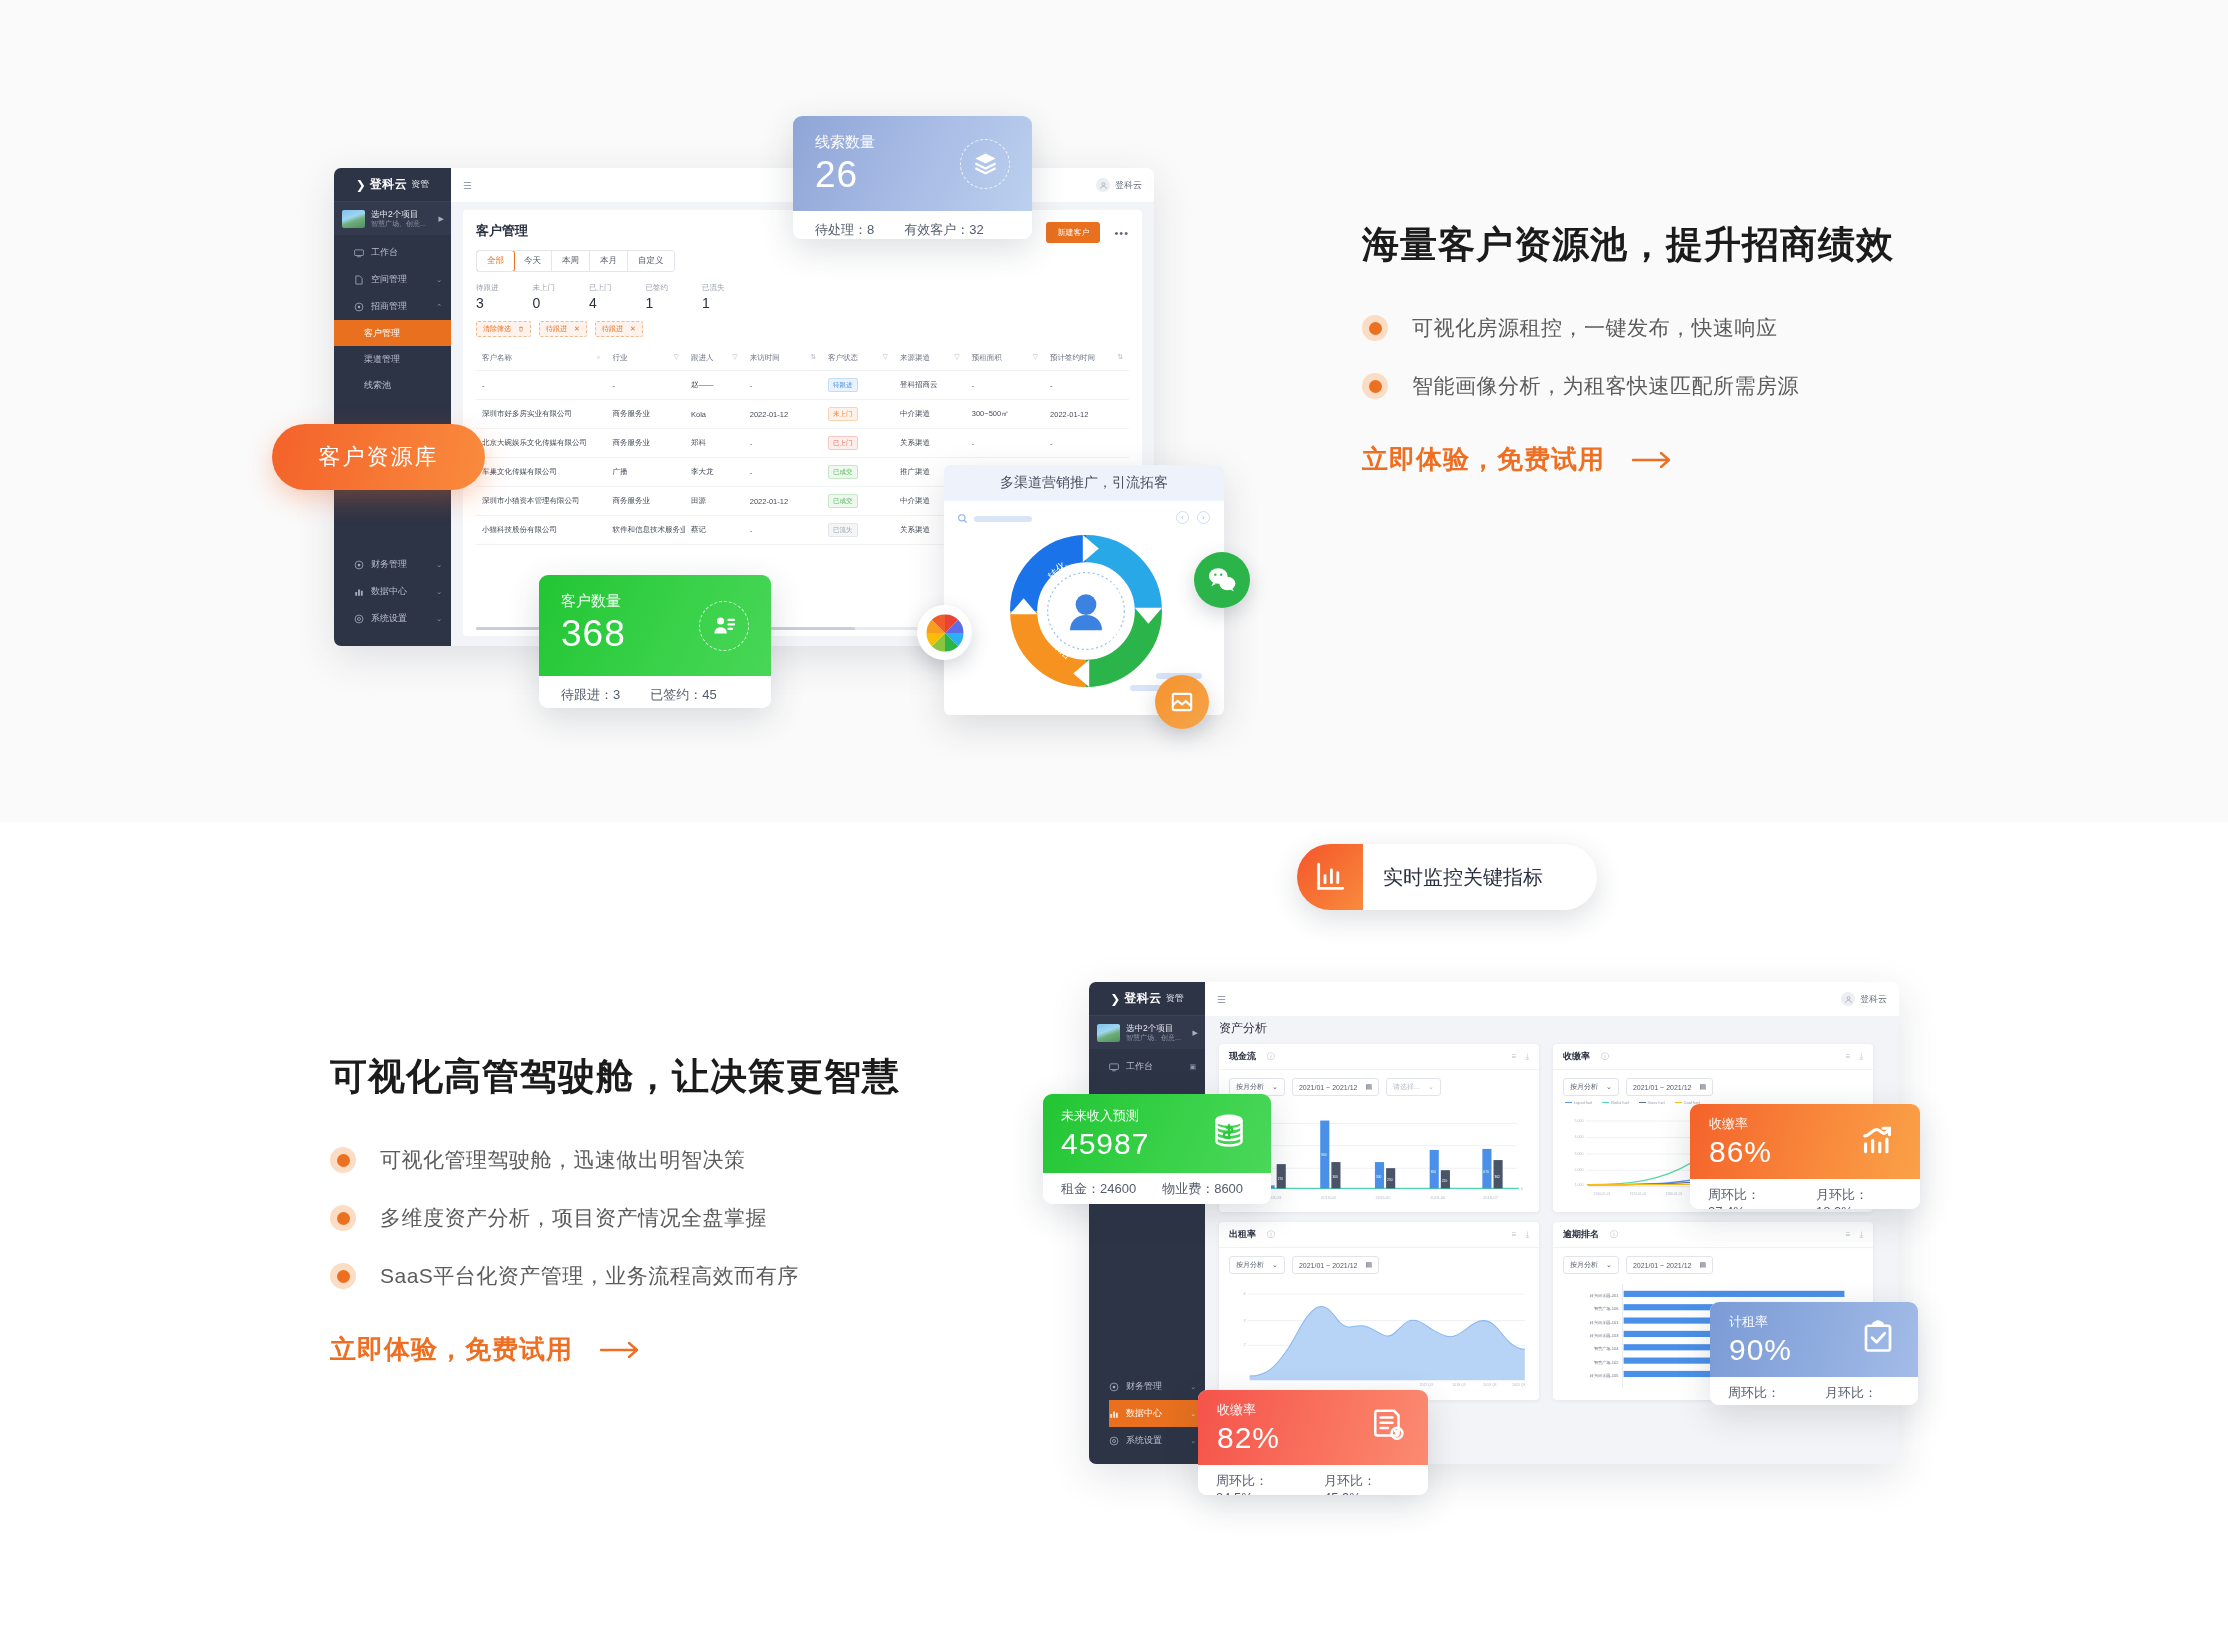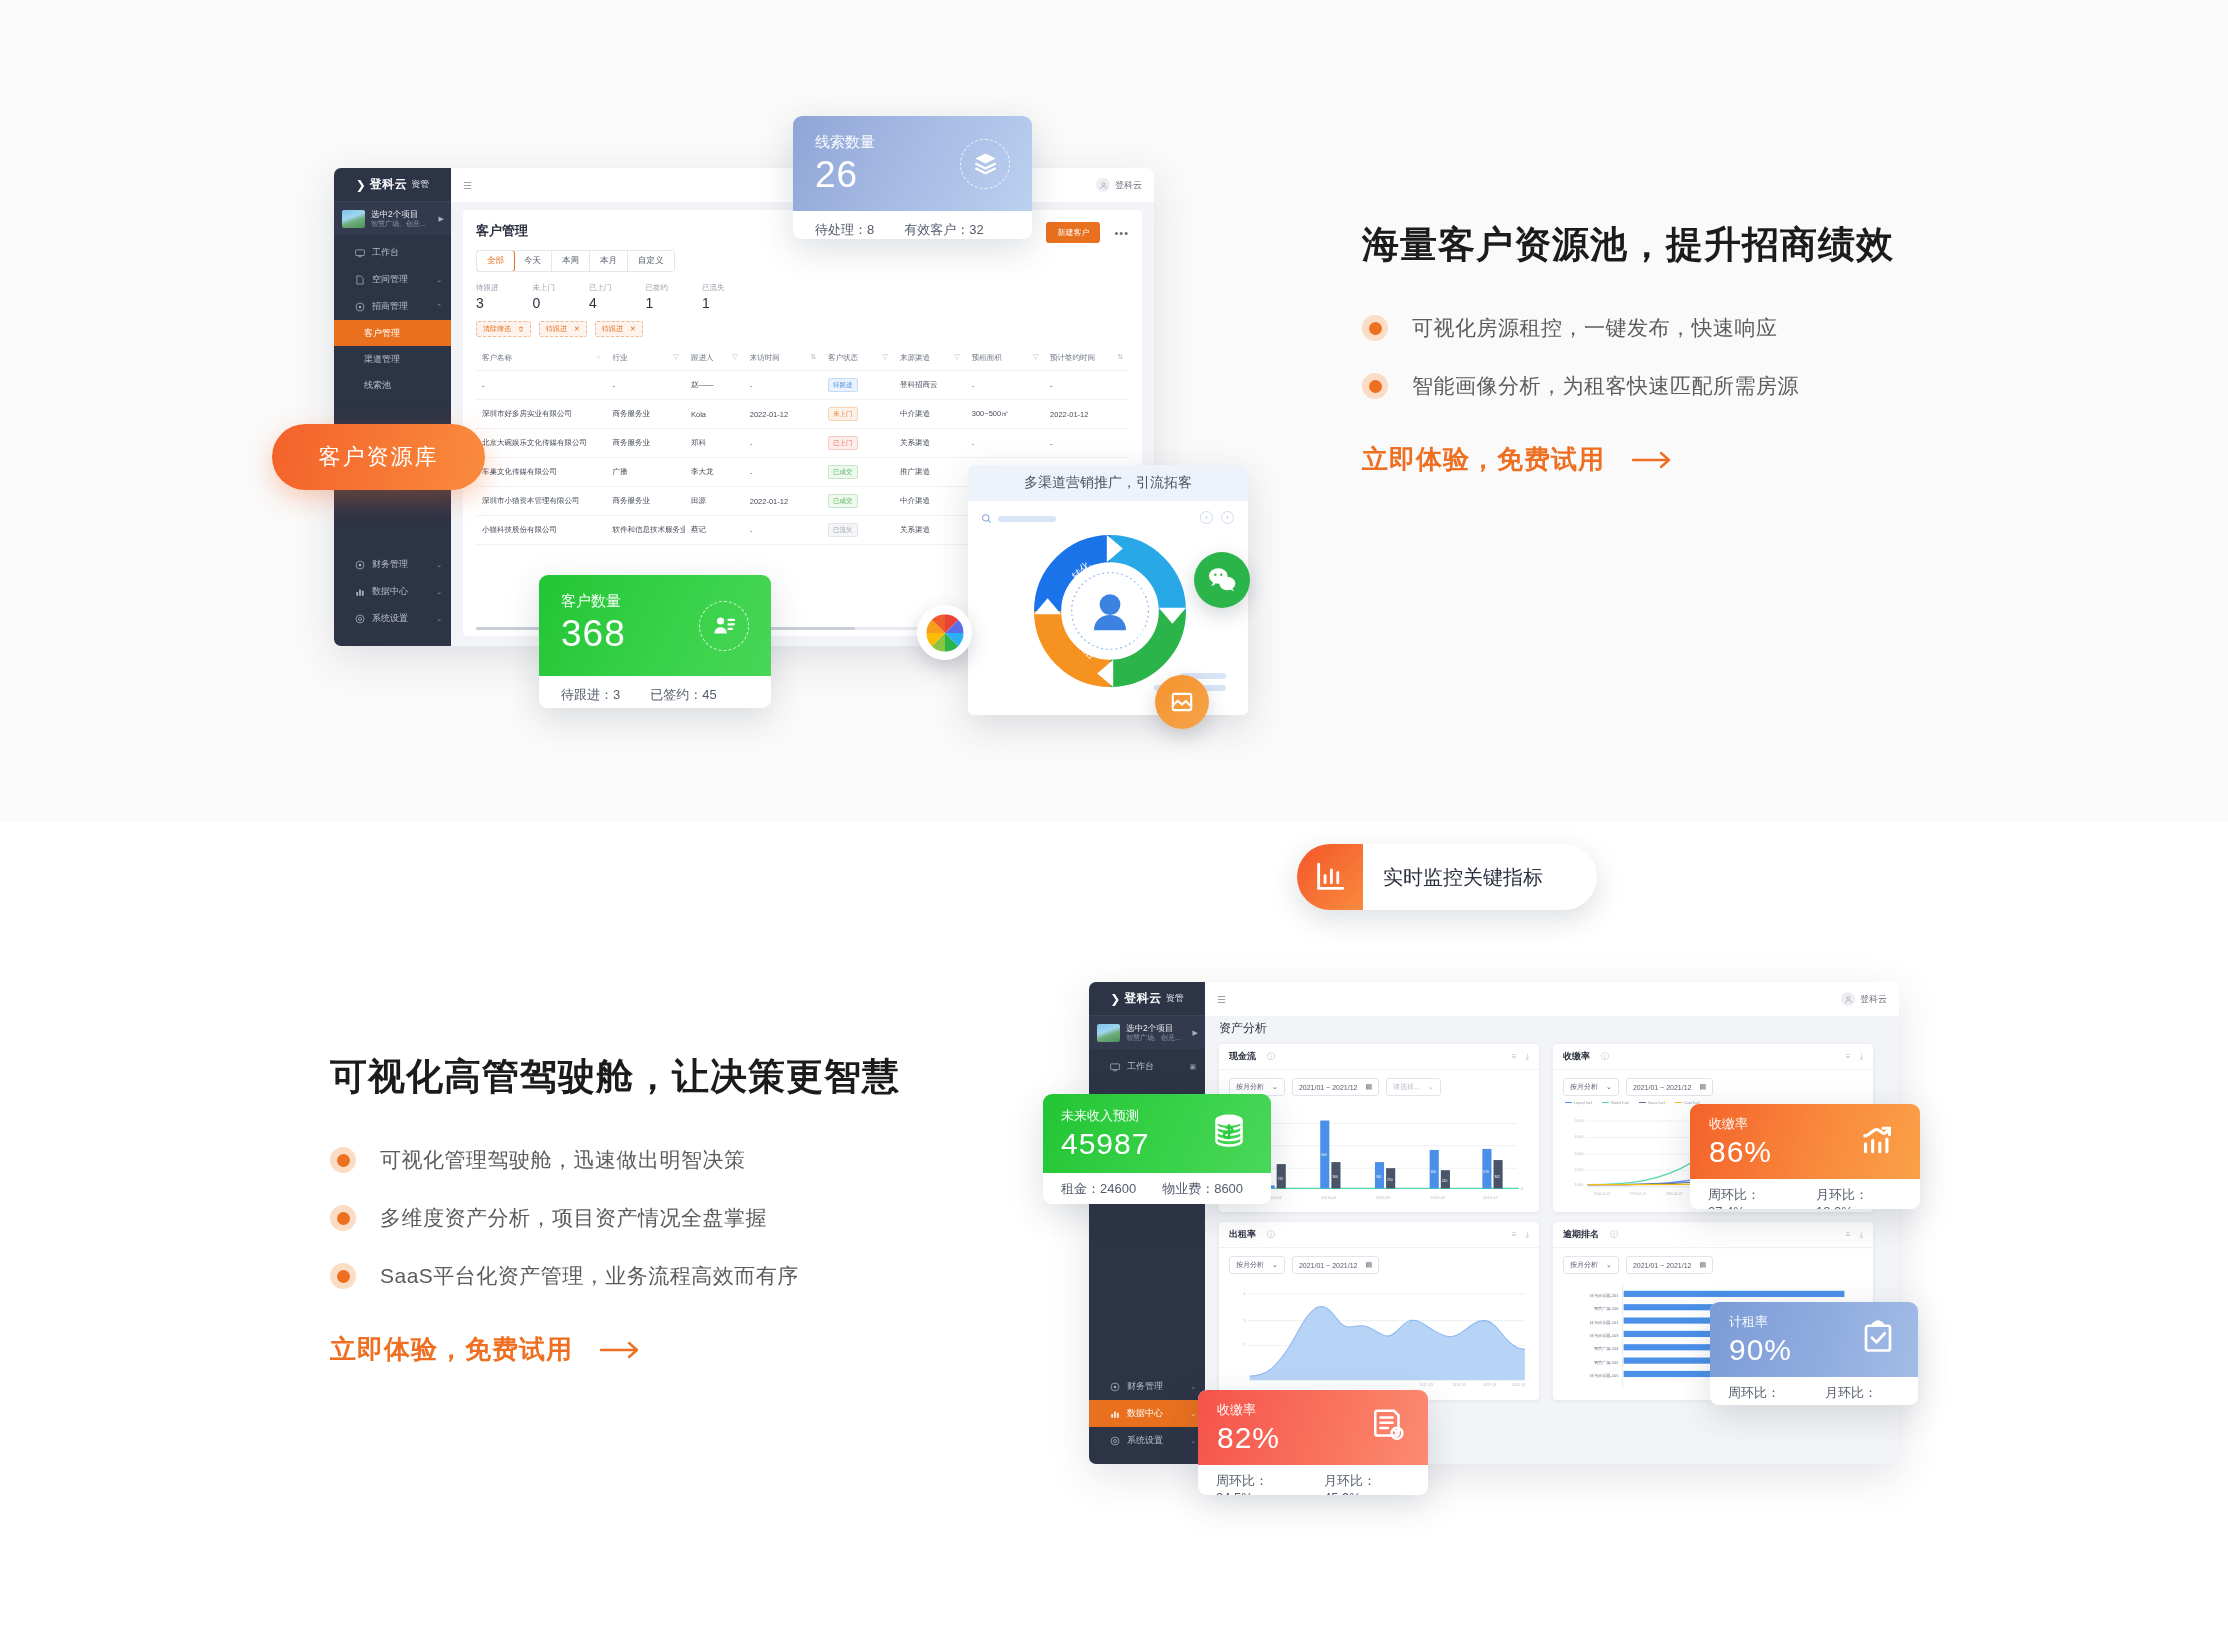--- a/index.html
+++ b/index.html
@@ -60,22 +60,22 @@
   }
   .proj-thumb {
     width: 23px; height: 18px; border-radius: 2px; flex: 0 0 auto;
     background: linear-gradient(160deg,#7fc3ea 0%,#9fd6f0 40%,#6fae7a 60%,#4d8f5d 100%);
   }
   .proj-txt { line-height: 1.25; }
   .proj-t1 { font-size: 8.5px; color: #e8eaef; }
   .proj-t2 { font-size: 7px; color: #8d95a8; }
   .proj-caret { position: absolute; right: 7px; top: 50%; transform: translateY(-50%); font-size: 7px; color: #a9b0c0; }
   .navitem {
-    display: flex; align-items: center; height: 27px; padding: 0 21px;
-    font-size: 9px; color: #b9bfcc; gap: 7px; position: relative;
+    display: flex; align-items: center; height: 27px; padding: 0 0;
+    font-size: 9px; color: #b9bfcc; gap: 7px; position: relative; margin-left: 20px;
   }
   .navitem .ic { width: 10px; height: 10px; opacity: .85; display: block; flex: 0 0 auto; }
   .navitem .chev { position: absolute; right: 9px; font-size: 7px; color: #8d95a8; }
   .navitem.active { background: #e8701f; color: #fff; }
   .navsub { height: 26px; display: flex; align-items: center; padding-left: 30px; font-size: 9px; color: #b9bfcc; }
   .navsub.active { background: #e8701f; color: #fff; }
   .mock-main { position: absolute; top: 0; right: 0; bottom: 0; background: #f3f4f7; }
   .mock-topbar { height: 34px; background: #fff; display: flex; align-items: center; padding: 0 12px; justify-content: space-between; }
   .hamb { font-size: 10px; color: #9aa0ad; }
   .user { display: flex; align-items: center; gap: 5px; }
@@ -473,21 +473,21 @@
               </svg>
           </div>
         </div>
       </div>
       <div class="fcard-bot">
         <span><span>待跟进：</span><span>3</span></span>
         <span><span>已签约：</span><span>45</span></span>
       </div>
     </div>
 
-    <div class="mkcard" style="left:968px; top:465px; width:280px; height:250px;">
+    <div class="mkcard" style="left:944px; top:465px; width:280px; height:250px;">
       <div class="mkcard-hd">多渠道营销推广，引流拓客</div>
       <div style="position:relative; height:214px;">
         <div style="position:absolute; left:13px; top:12px; display:flex; align-items:center; gap:6px;">
           <svg width="11" height="11" viewBox="0 0 16 16">
               <circle cx="7" cy="7" r="4.6" fill="none" stroke="#8aa8e0" stroke-width="1.5"></circle>
               <path d="M10.5 10.5 14 14" stroke="#8aa8e0" stroke-width="1.5"></path>
             </svg>
           <div style="width:58px; height:6px; border-radius:3px; background:#d9e4f7;"></div>
         </div>
         <div style="position:absolute; right:14px; top:10px; display:flex; gap:8px;">

